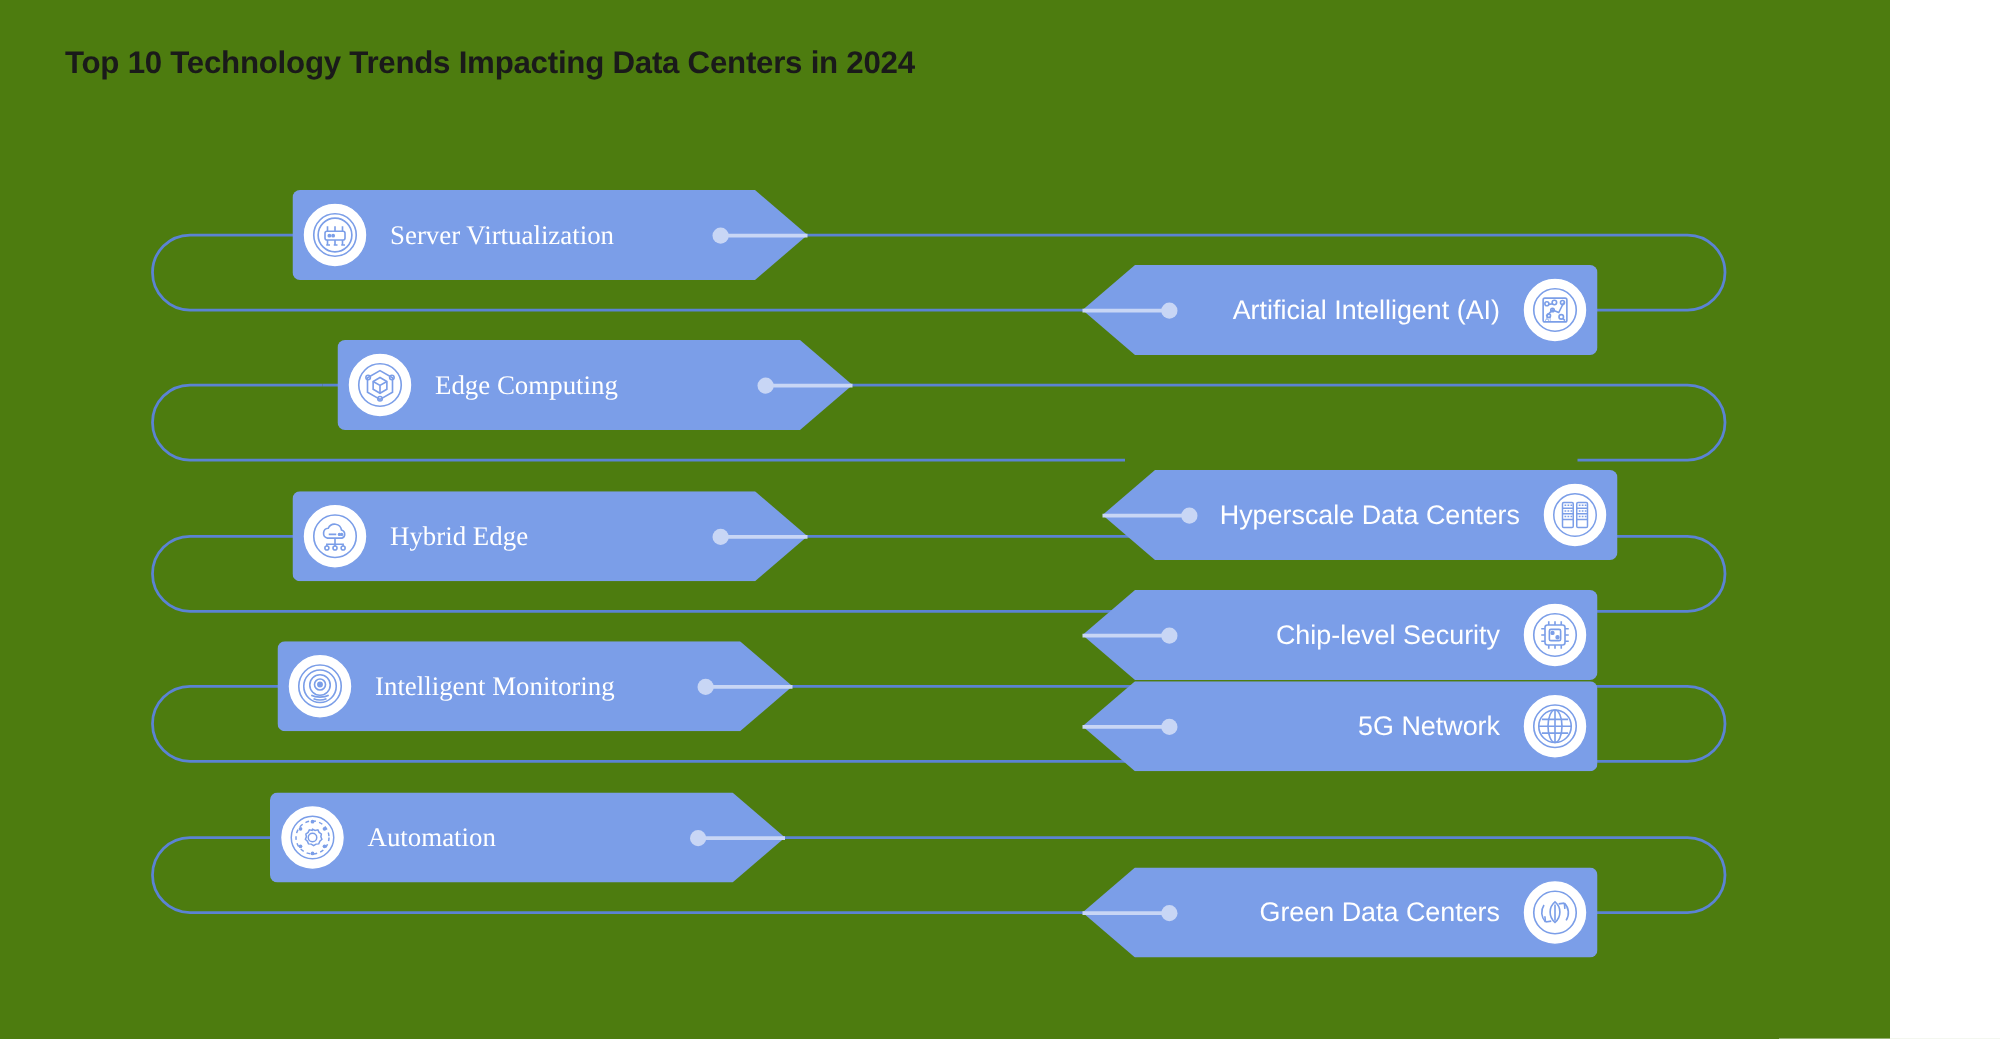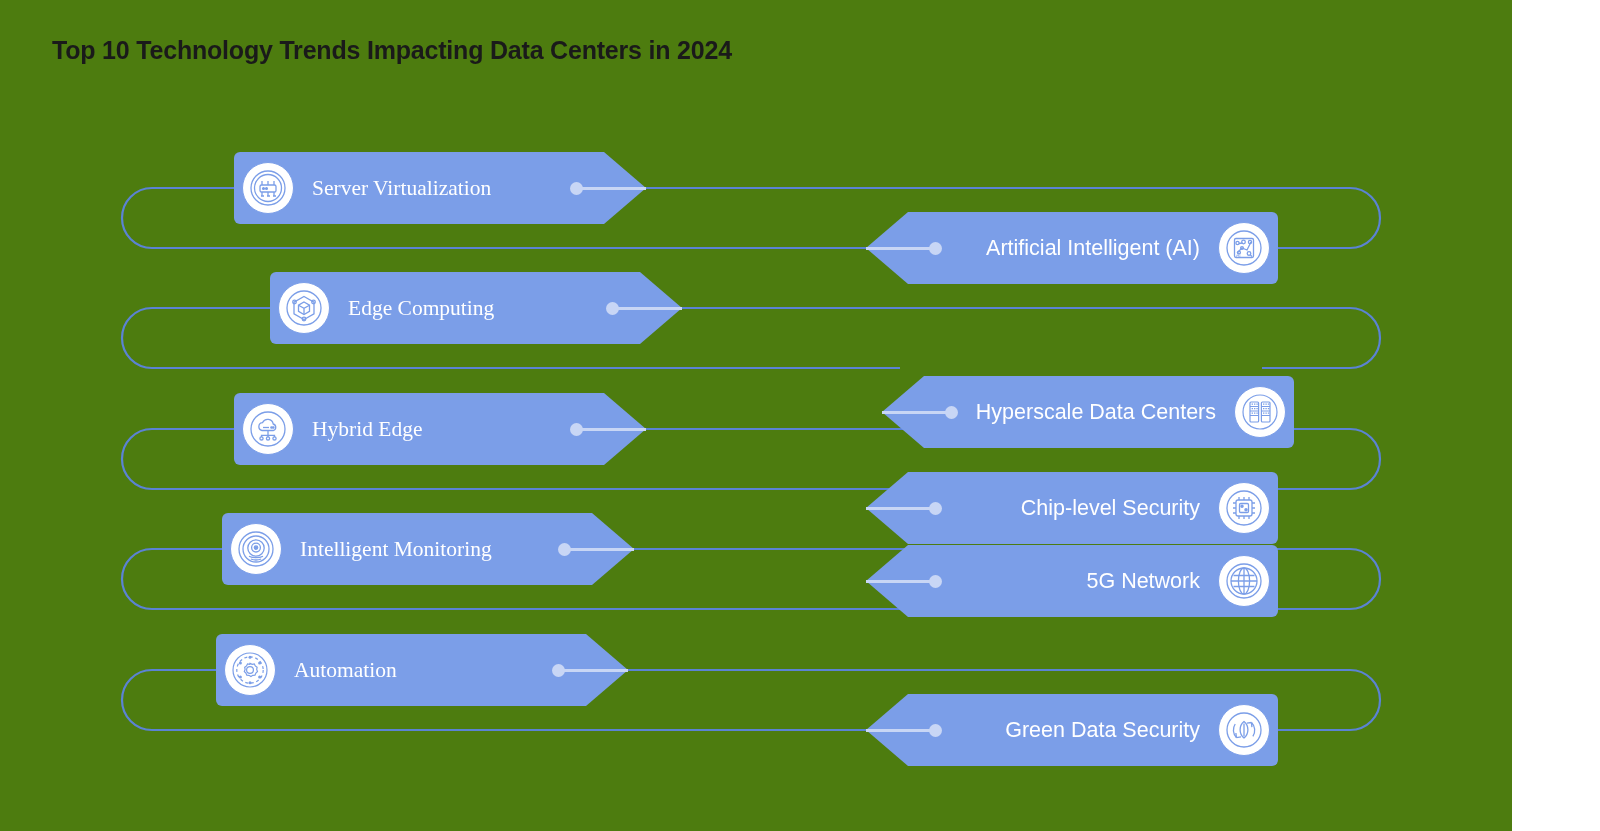--- a/index.html
+++ b/index.html
@@ -323,16 +323,16 @@
       <svg width="40" height="40" viewBox="0 0 40 40" fill="none" stroke="#7b9ee8" stroke-width="1.3">
         <circle cx="20" cy="20" r="17"></circle>
         <path d="M27.5 12.5 a11 11 0 0 1 1.4 13.8"></path>
         <path d="M27.5 12.5 l-4.6 0.6 M27.5 12.5 l0.4 4.6"></path>
         <path d="M12.4 27.6 a11 11 0 0 1 -1.2 -13.6"></path>
         <path d="M12.4 27.6 l4.6 -0.7 M12.4 27.6 l-0.5 -4.6"></path>
         <path d="M20 11.5 c5.2 4.2 5.2 12 0 16.5 c-5.2 -4.5 -5.2 -12.3 0 -16.5 Z"></path>
         <path d="M20 13.5 v13"></path>
       </svg>
     </div>
-    <div class="chev-label">Green Data Security</div>
+    <div class="chev-label">Green Data Centers</div>
   </div>
 
 </div>
 
 </body></html>

